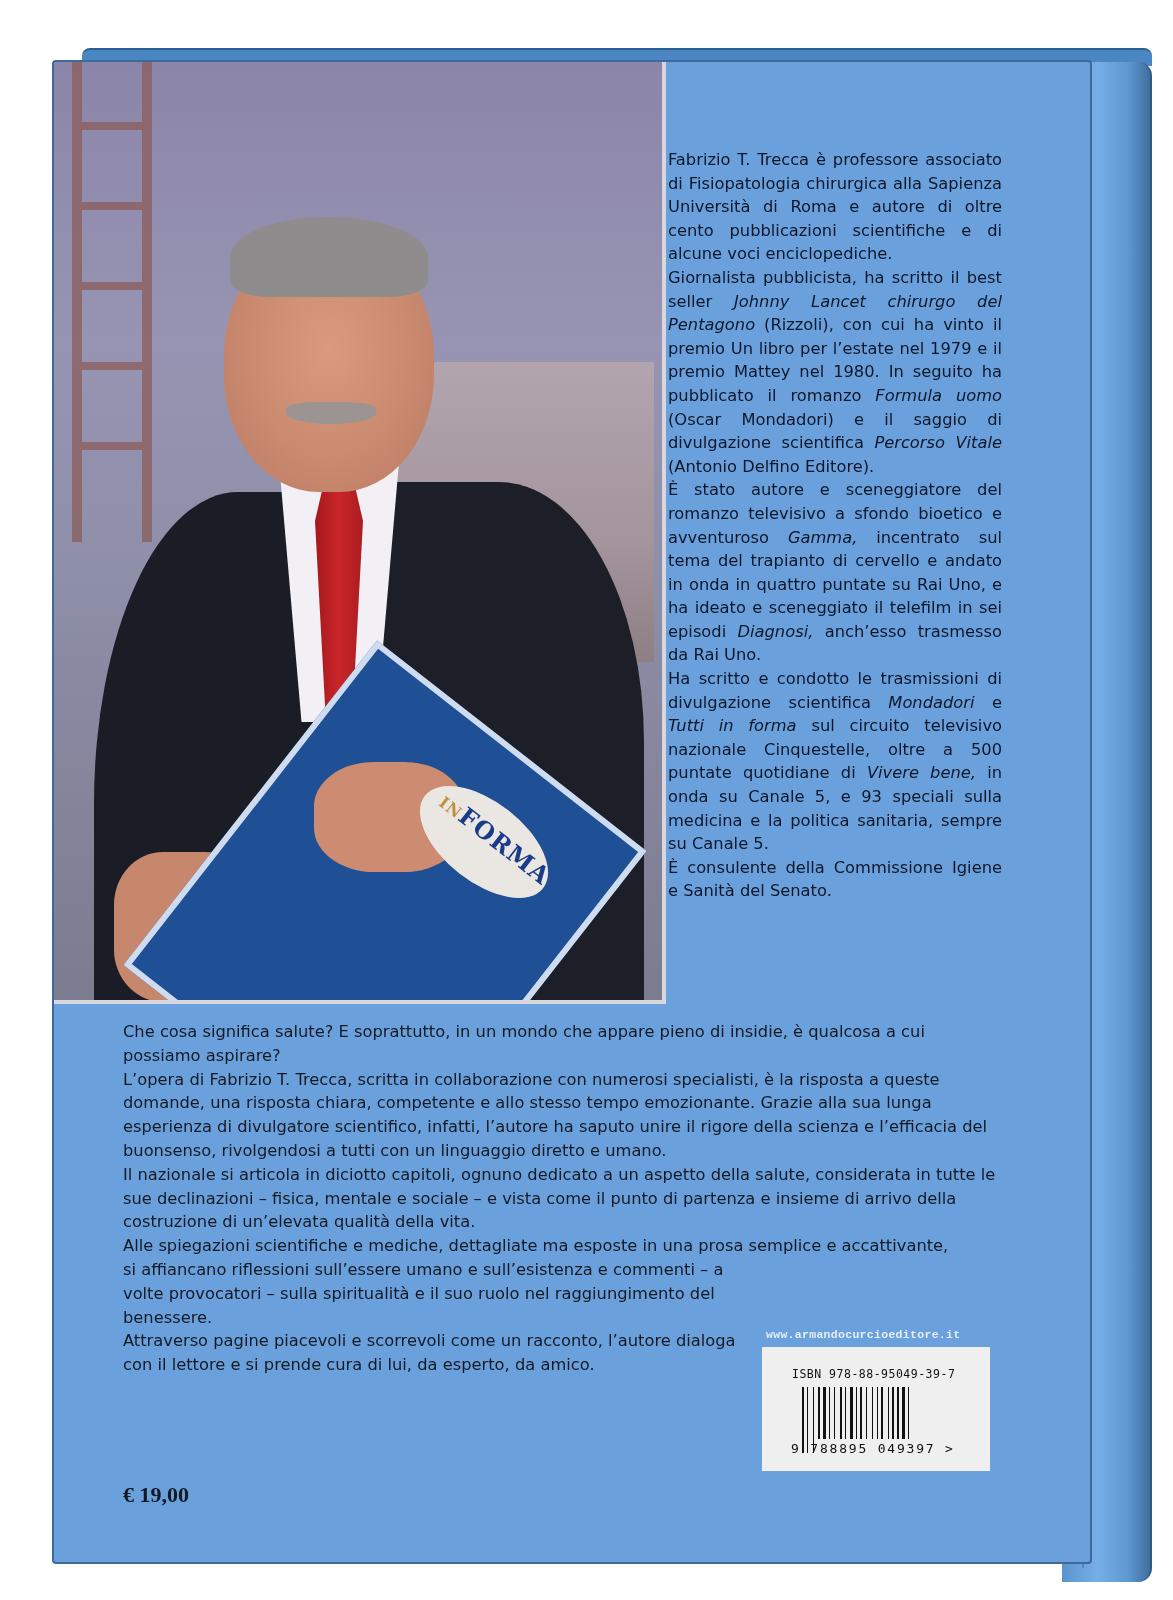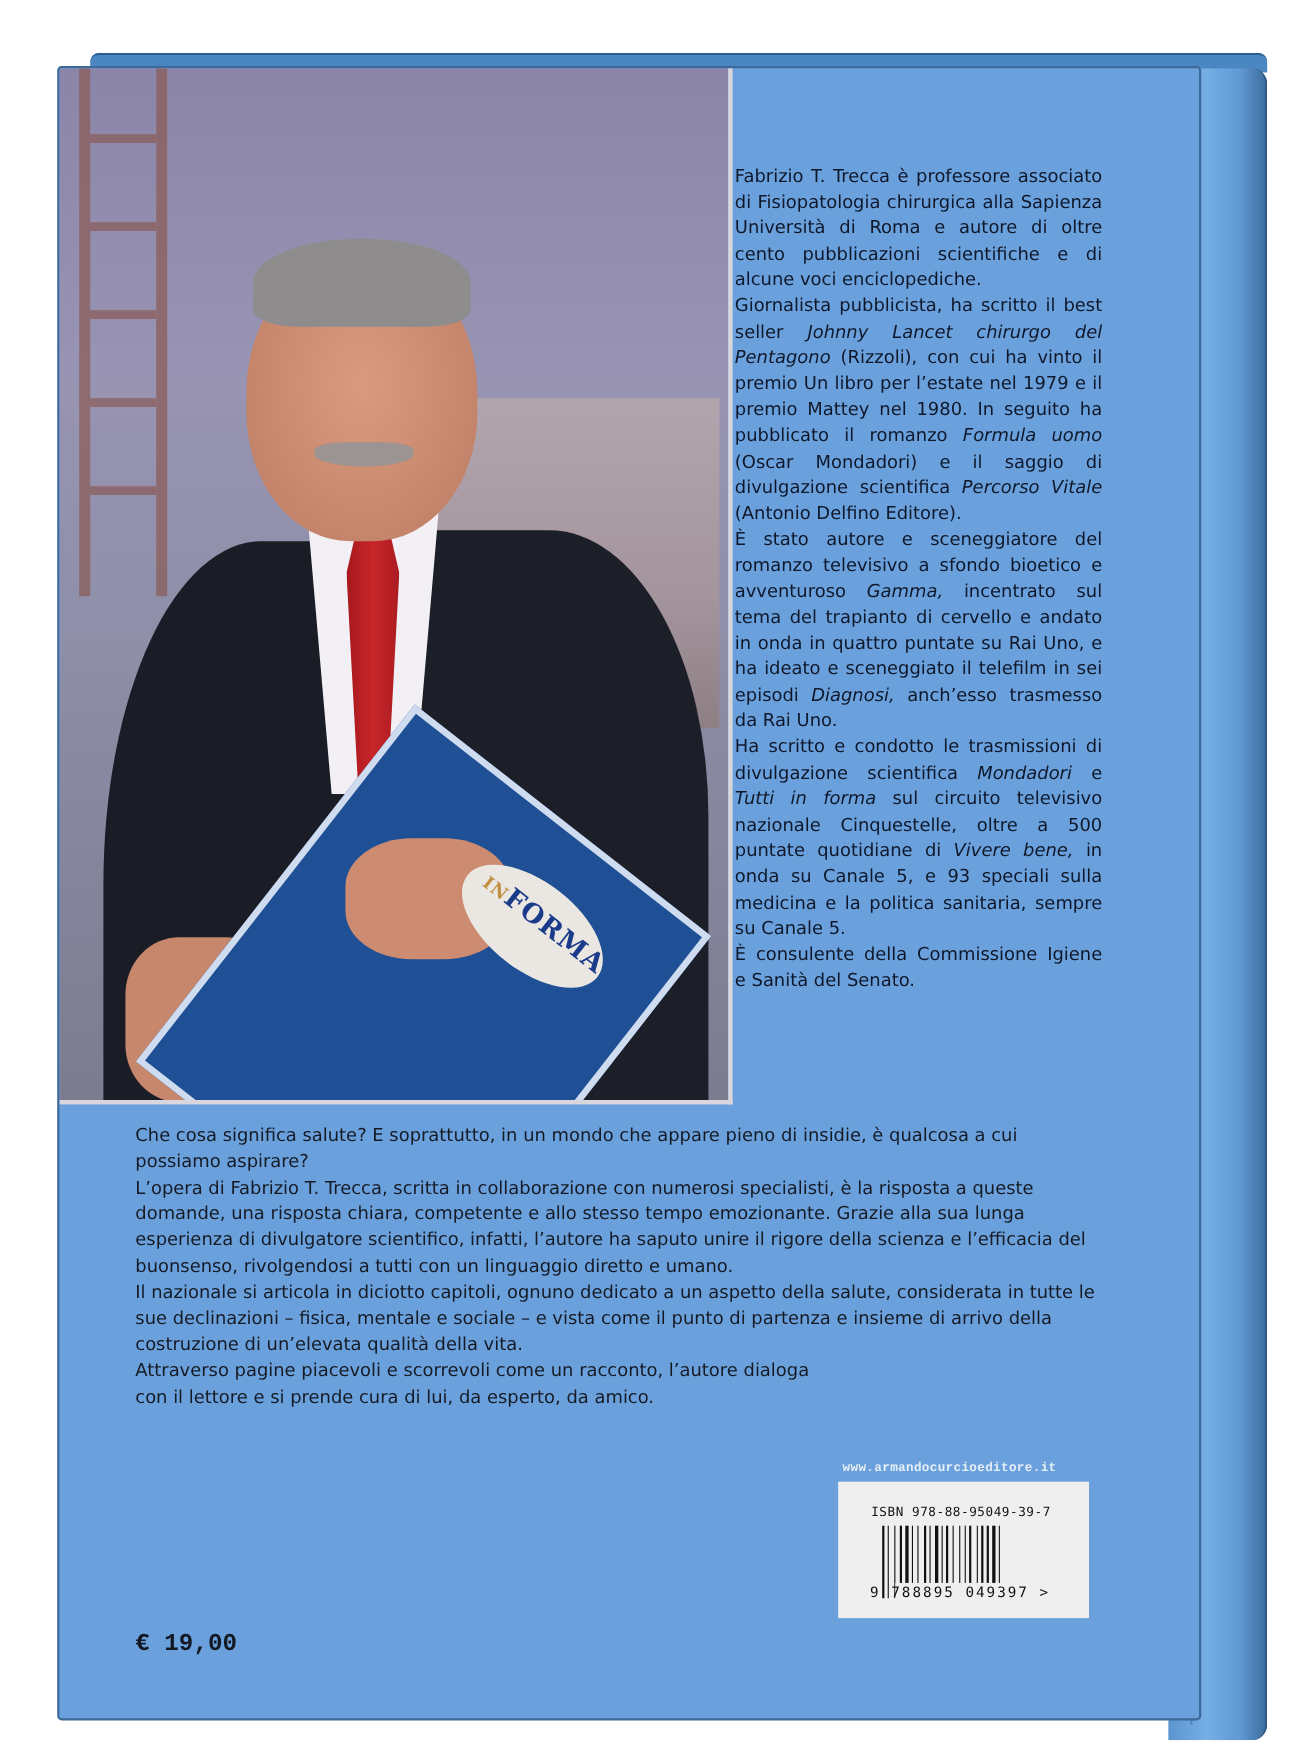--- a/index.html
+++ b/index.html
@@ -75,21 +75,21 @@
     .barcode-box { position: absolute; left: 708px; top: 1285px; width: 228px; height: 124px;
                    background: #efefef; }
     .isbn-label { position: absolute; left: 30px; top: 20px; font-family: "DejaVu Sans Mono", monospace;
                   font-size: 11.5px; color: #111; letter-spacing: 0.5px; }
     .bars { position: absolute; left: 40px; top: 40px; width: 146px; height: 66px; display: flex; align-items: stretch; }
     .bars span { display: block; background: #111; margin-right: 1px; }
     .ean { position: absolute; left: 29px; top: 94px; font-family: "DejaVu Sans Mono", monospace;
            font-size: 13px; color: #111; background: transparent; letter-spacing: 1.8px; }
     .ean-bg { position: absolute; left: 52px; top: 92px; width: 128px; height: 18px; background: #efefef; }
 
-    .price { position: absolute; left: 69px; top: 1420px; font-family: Liberation Mono, monospace;
+    .price { position: absolute; left: 69px; top: 1420px; font-family: Liberation Serif, serif;
              font-weight: bold; font-size: 22px; color: #141822; }
   </style>
 </head>
 <body>
 
 <div class="book">
   <div class="board-top"></div>
   <div class="spine"></div>
   <div class="spine-crease"></div>
 
@@ -125,20 +125,22 @@
         <p><span>Giornalista pubblicista, ha scritto il best seller </span><em>Johnny Lancet chirurgo del Pentagono</em><span> (Rizzoli), con cui ha vinto il premio Un libro per l’estate nel 1979 e il premio Mattey nel 1980. In seguito ha pubblicato il romanzo </span><em>Formula uomo</em><span> (Oscar Mondadori) e il saggio di divulgazione scientifica </span><em>Percorso Vitale</em><span> (Antonio Delfino Editore).</span></p>
         <p><span>È stato autore e sceneggiatore del romanzo televisivo a sfondo bioetico e avventuroso </span><em>Gamma,</em><span> incentrato sul tema del trapianto di cervello e andato in onda in quattro puntate su Rai Uno, e ha ideato e sceneggiato il telefilm in sei episodi </span><em>Diagnosi,</em><span> anch’esso trasmesso da Rai Uno.</span></p>
         <p><span>Ha scritto e condotto le trasmissioni di divulgazione scientifica </span><em>Mondadori</em><span> e </span><em>Tutti in forma</em><span> sul circuito televisivo nazionale Cinquestelle, oltre a 500 puntate quotidiane di </span><em>Vivere bene,</em><span> in onda su Canale 5, e 93 speciali sulla medicina e la politica sanitaria, sempre su Canale 5.</span></p>
         <p><span>È consulente della Commissione Igiene e Sanità del Senato.</span></p>
       </div>
 
     <div class="blurb">
       <p>Che cosa significa salute? E soprattutto, in un mondo che appare pieno di insidie, è qualcosa a cui possiamo aspirare?</p>
       <p>L’opera di Fabrizio T. Trecca, scritta in collaborazione con numerosi specialisti, è la risposta a queste domande, una risposta chiara, competente e allo stesso tempo emozionante. Grazie alla sua lunga esperienza di divulgatore scientifico, infatti, l’autore ha saputo unire il rigore della scienza e l’efficacia del buonsenso, rivolgendosi a tutti con un linguaggio diretto e umano.</p>
       <p>Il nazionale si articola in diciotto capitoli, ognuno dedicato a un aspetto della salute, considerata in tutte le sue declinazioni – fisica, mentale e sociale – e vista come il punto di partenza e insieme di arrivo della costruzione di un’elevata qualità della vita.</p>
+      <p>Alle spiegazioni scientifiche e mediche, dettagliate ma esposte in una prosa semplice e accattivante,</p>
+      <p class="narrow">si affiancano riflessioni sull’essere umano e sull’esistenza e commenti – a volte provocatori – sulla spiritualità e il suo ruolo nel raggiungimento del benessere.</p>
       <p class="narrow">Attraverso pagine piacevoli e scorrevoli come un racconto, l’autore dialoga con il lettore e si prende cura di lui, da esperto, da amico.</p>
     </div>
 
     <div class="url">www.armandocurcioeditore.it</div>
 
     <div class="barcode-box">
       <div class="isbn-label">ISBN 978-88-95049-39-7</div>
       <div class="bars" id="bars">
           <span style="width: 2px;"></span>
           <span style="width: 1px; background: transparent;"></span>

